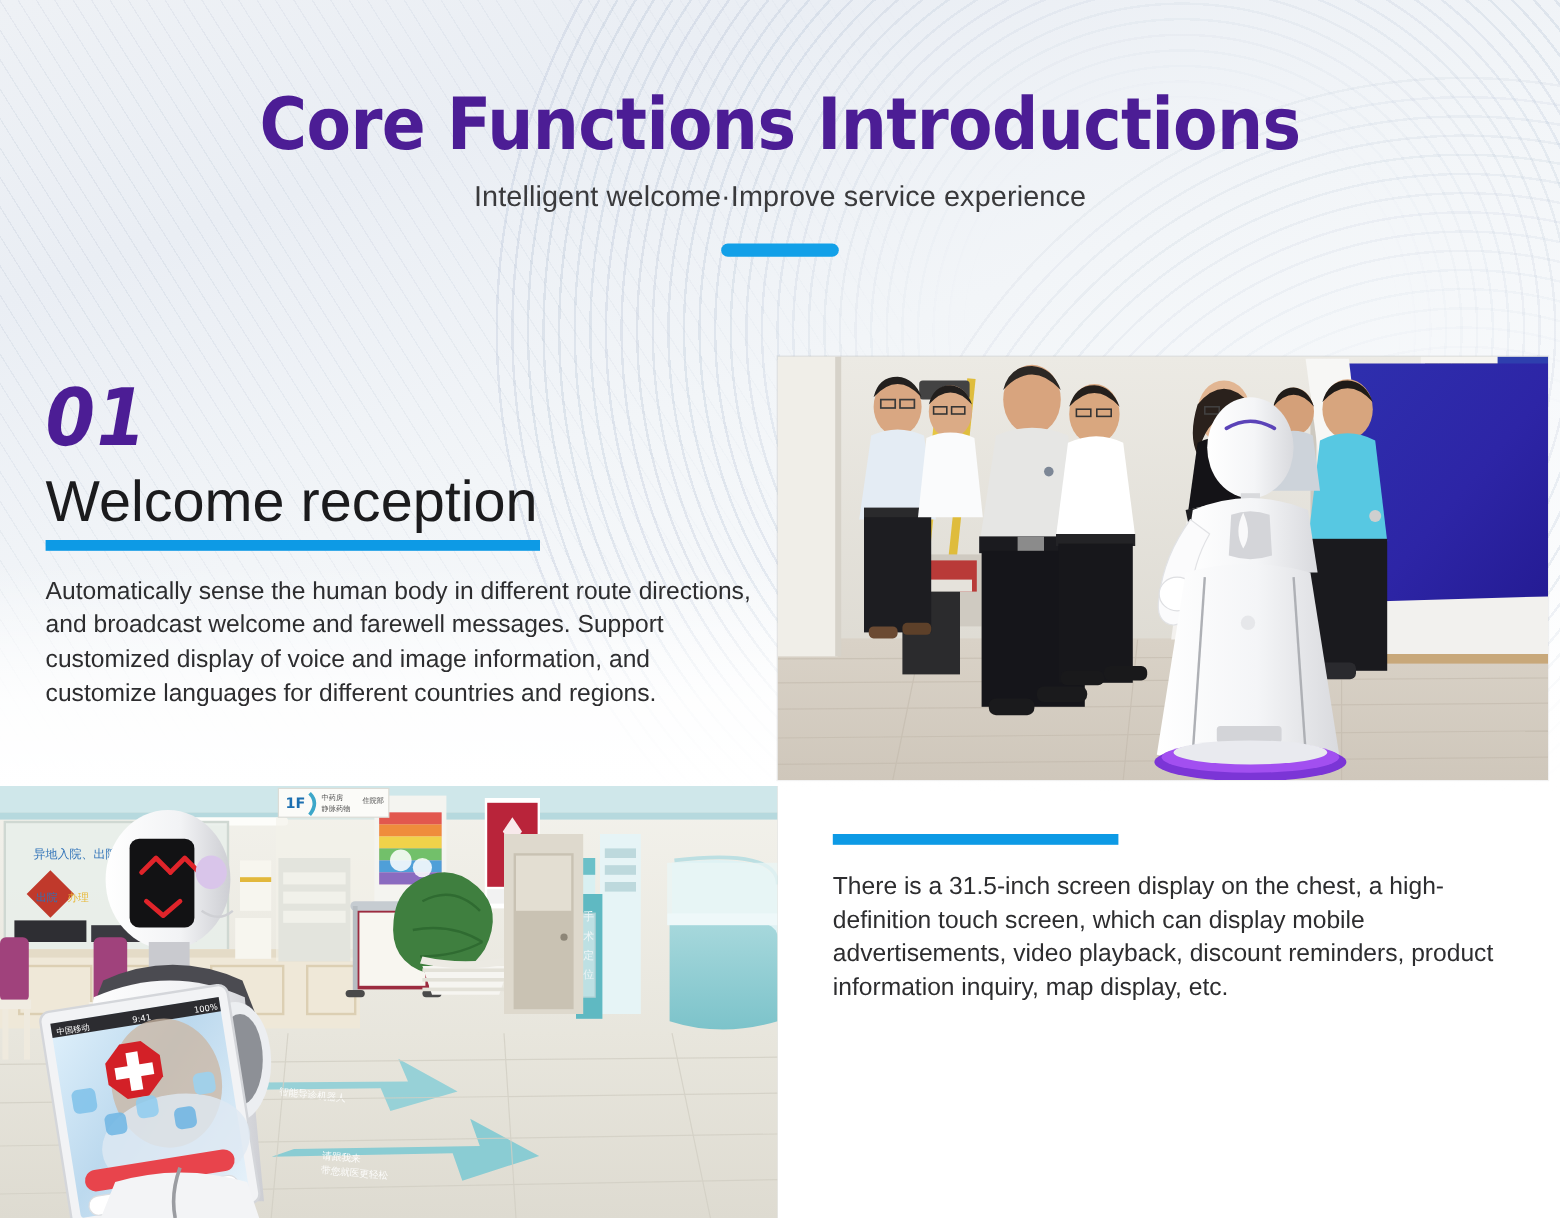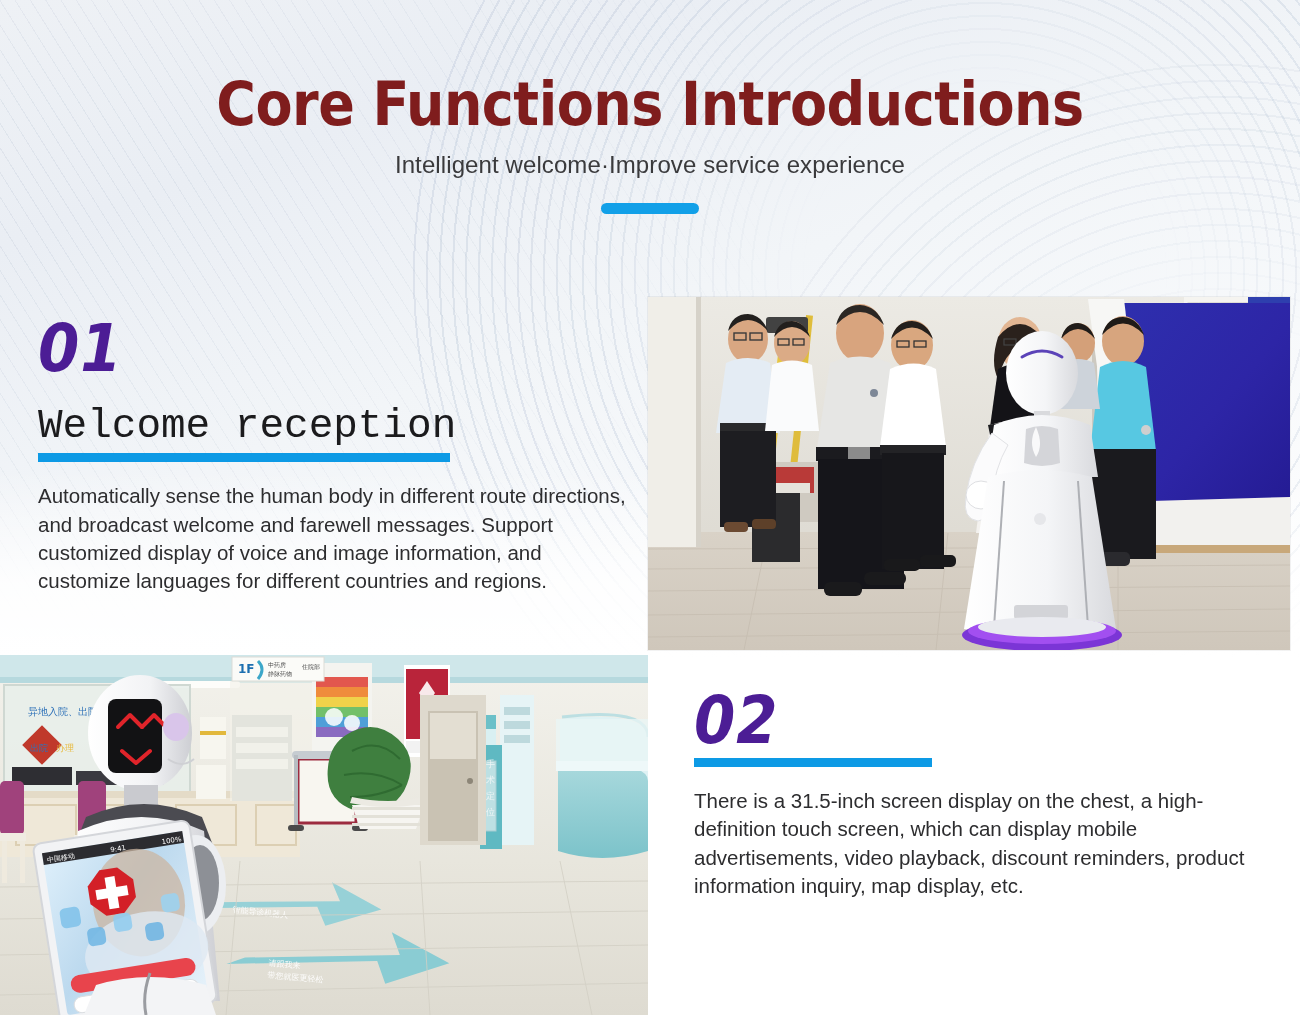--- a/index.html
+++ b/index.html
@@ -91,21 +91,21 @@
     width: 1300px;
     text-align: center;
     z-index: 5;
   }
   .page-title {
     margin: 0;
     font-size: 60px;
     line-height: 1.08;
     font-weight: 700;
     letter-spacing: -0.5px;
-    color: #7f1d1d;
+    color: #4c1d95;
     font-family: "DejaVu Sans Condensed", "Liberation Sans Narrow", "Liberation Sans", sans-serif;
   }
   .page-subtitle {
     margin: 14px 0 0 0;
     font-size: 24px;
     font-weight: 400;
     color: #3a3a3c;
     letter-spacing: 0.1px;
   }
   .title-rule {
@@ -126,26 +126,26 @@
   .sec-number {
     font-size: 66px;
     line-height: 0.95;
     font-weight: 700;
     font-style: italic;
     color: #4c1d95;
     letter-spacing: 1px;
     font-family: "DejaVu Sans Condensed", "Liberation Sans", sans-serif;
   }
   .sec-heading {
-    margin-top: 23px;
-    font-size: 41px;
+    margin-top: 12px;
+    font-size: 48px;
     line-height: 1.08;
     font-weight: 400;
     color: #1b1b1d;
-    font-family: Liberation Mono, monospace;
+    font-family: Liberation Sans, sans-serif;
     display: inline-block;
   }
   .sec-underline {
     height: 9px;
     background: #0d9ae5;
     margin-top: 5px;
   }
   .sec01 .sec-underline { width: 412px; }
   .sec02 .sec-underline { width: 238px; }
   .sec-body {
@@ -202,21 +202,20 @@
   <div class="sec01">
     <div class="sec-number">01</div>
     <div>
       <span class="sec-heading">Welcome reception</span>
     </div>
     <div class="sec-underline"></div>
     <p class="sec-body">Automatically sense the human body in different route directions, and broadcast welcome and farewell messages. Support customized display of voice and image information, and customize languages for different countries and regions.</p>
   </div>
 
   <div class="sec02">
-    <div class="sec-number">02</div>
     <div class="sec-underline"></div>
     <p class="sec-body">There is a 31.5-inch screen display on the chest, a high-definition touch screen, which can display mobile advertisements, video playback, discount reminders, product information inquiry, map display, etc.</p>
   </div>
 
   <div class="photo" id="photo-office">
     <svg viewBox="0 0 642 353" preserveAspectRatio="xMidYMid slice" aria-hidden="true">
       <defs>
         <linearGradient id="wallG" x1="0" y1="0" x2="0" y2="1">
           <stop offset="0%" stop-color="#eceae4"></stop>
             <stop offset="100%" stop-color="#dedbd3"></stop>

